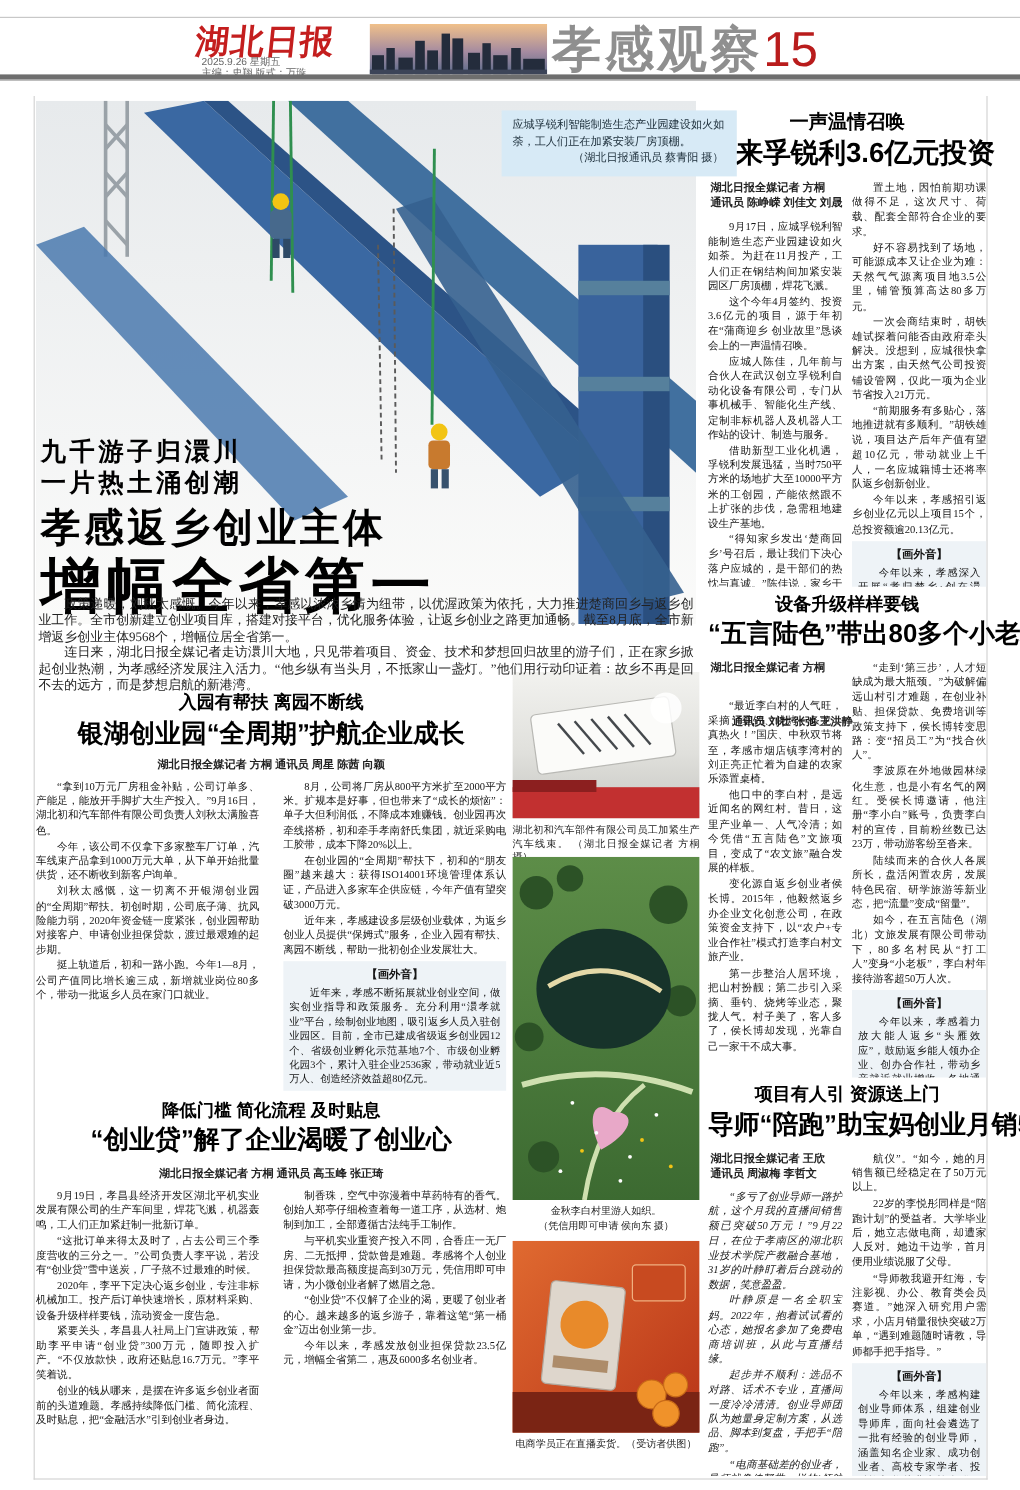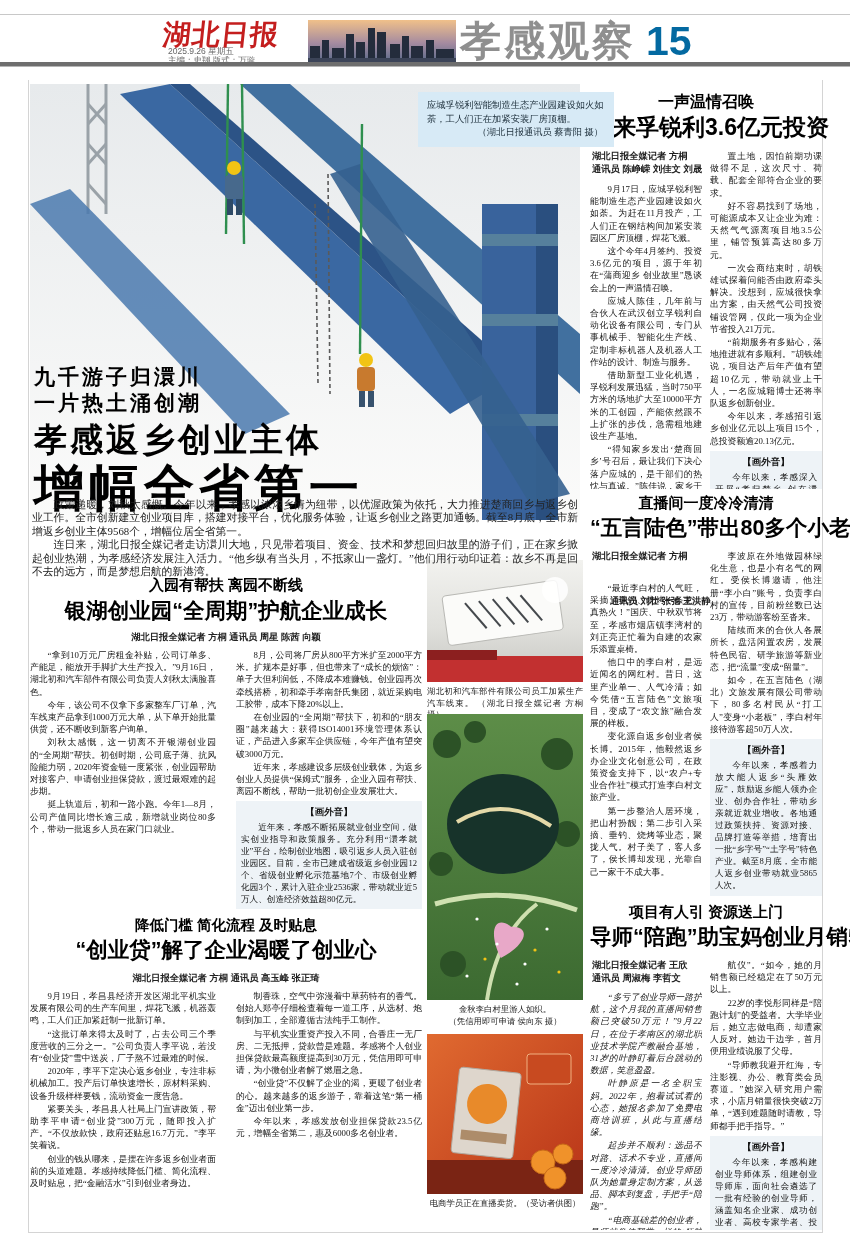--- a/index.html
+++ b/index.html
@@ -9,21 +9,21 @@
   
   .topline{left:0;top:14px;width:850px;height:1px;background:#c8c8c8;}
   .thickbar{left:0;top:62px;width:850px;height:4px;background:#6e6e6e;border-bottom:1px solid #b5b5b5;}
   .masthead{left:163px;top:16px;font-size:28px;font-weight:bold;color:#c41e1e;
             font-family:"Liberation Serif",serif;transform:skewX(-6deg);letter-spacing:1px;}
   .dateline{left:168px;top:46px;font-size:8.5px;color:#666;font-family:"Liberation Sans",sans-serif;}
   .editorline{left:168px;top:55px;font-size:8.5px;color:#666;font-family:"Liberation Sans",sans-serif;}
   .skyline{left:308px;top:20px;width:148px;height:42px;}
   .section-title{left:460px;top:14px;font-size:41px;color:#8f8f8f;font-family:"Liberation Sans",sans-serif;
                  font-weight:600;letter-spacing:3px;white-space:nowrap;}
-  .pagenum{font-weight:700;color:#0369a1;letter-spacing:0;margin-left:10px;}
+  .pagenum{font-weight:400;color:#b91c1c;letter-spacing:0;}
   
   .frame{left:28px;top:80px;width:793px;height:1152px;border:1px solid #d4d4d4;border-top:none;}
   
   .mainphoto{left:30px;top:84px;width:550px;height:436px;}
   .lead-caption{left:382px;top:92px;width:178px;background:#d7eaf6;padding:7px 9px;
                 font-size:9.3px;line-height:13.5px;color:#20323e;z-index:3;margin-left:36px;}
   .lead-caption .credit{text-align:right;padding-right:2px;}
   .headline{left:34px;top:364px;width:430px;z-index:2;font-family:"Liberation Sans",sans-serif;color:#000;}
   .headline .k{font-size:21px;font-weight:bold;letter-spacing:3px;line-height:26px;}
   .headline .t1{font-size:33px;font-weight:900;letter-spacing:3px;line-height:38px;margin-top:5px;}
@@ -347,32 +347,33 @@
         <p>一次会商结束时，胡铁雄试探着问能否由政府牵头解决。没想到，应城很快拿出方案，由天然气公司投资铺设管网，仅此一项为企业节省投入21万元。</p>
         <p>“前期服务有多贴心，落地推进就有多顺利。”胡铁雄说，项目达产后年产值有望超10亿元，带动就业上千人，一名应城籍博士还将率队返乡创新创业。</p>
         <p>今年以来，孝感招引返乡创业亿元以上项目15个，总投资额逾20.13亿元。</p>
       </div>
     <div class="huabox">
       <div class="hlab">【画外音】</div>
       <p class="htxt">今年以来，孝感深入开展“孝归楚乡·创在澴川”专项行动，通过“走出去”举办返乡创业推介会、“请回来”召开楚商恳谈会和楚商回乡恳谈会，在沿海建立返乡创业联络站等措施，吸引一批孝感籍能人返乡创新创业。其中，今年5月在杭州举办的“孝归楚乡·创在澴川”返乡创业推介会上，吸引100余名楚商参加，达成投资意向近5亿元。</p>
     </div>
   </div>
 
-  <div class="abs kicker b-kicker">直播间一度冷冷清清</div>
+  <div class="abs kicker b-kicker">设备升级样样要钱</div>
   <div class="abs atitle b-title">“五言陆色”带出80多个小老板</div>
   <div class="abs byline b-byl1">湖北日报全媒记者 方桐</div>
   <div class="abs byline b-byl2">通讯员 刘壮 张弛 王洪静</div>
   <div class="abs col b-c1">
       <p>“最近李白村的人气旺，采摘、垂钓、烧烤一条龙，真热火！”国庆、中秋双节将至，孝感市烟店镇李湾村的刘正亮正忙着为自建的农家乐添置桌椅。</p>
       <p>他口中的李白村，是远近闻名的网红村。昔日，这里产业单一、人气冷清；如今凭借“五言陆色”文旅项目，变成了“农文旅”融合发展的样板。</p>
       <p>变化源自返乡创业者侯长博。2015年，他毅然返乡办企业文化创意公司，在政策资金支持下，以“农户+专业合作社”模式打造李白村文旅产业。</p>
       <p>第一步整治人居环境，把山村扮靓；第二步引入采摘、垂钓、烧烤等业态，聚拢人气。村子美了，客人多了，侯长博却发现，光靠自己一家干不成大事。</p>
     </div>
   <div class="abs col b-c2">
     <div>
+        <p>“走到‘第三步’，人才短缺成为最大瓶颈。”为破解偏远山村引才难题，在创业补贴、担保贷款、免费培训等政策支持下，侯长博转变思路：变“招员工”为“找合伙人”。</p>
         <p>李波原在外地做园林绿化生意，也是小有名气的网红。受侯长博邀请，他注册“李小白”账号，负责李白村的宣传，目前粉丝数已达23万，带动游客纷至沓来。</p>
         <p>陆续而来的合伙人各展所长，盘活闲置农房，发展特色民宿、研学旅游等新业态，把“流量”变成“留量”。</p>
         <p>如今，在五言陆色（湖北）文旅发展有限公司带动下，80多名村民从“打工人”变身“小老板”，李白村年接待游客超50万人次。</p>
       </div>
     <div class="huabox">
       <div class="hlab">【画外音】</div>
       <p class="htxt">今年以来，孝感着力放大能人返乡“头雁效应”，鼓励返乡能人领办企业、创办合作社，带动乡亲就近就业增收。各地通过政策扶持、资源对接、品牌打造等举措，培育出一批“乡字号”“土字号”特色产业。截至8月底，全市能人返乡创业带动就业5865人次。</p>
     </div>
   </div>
 

